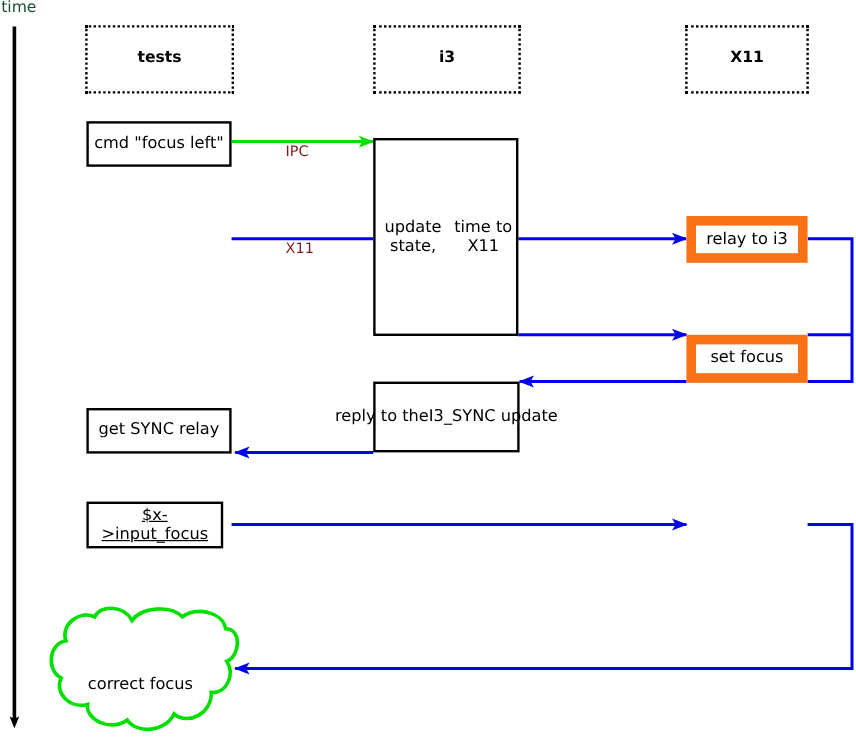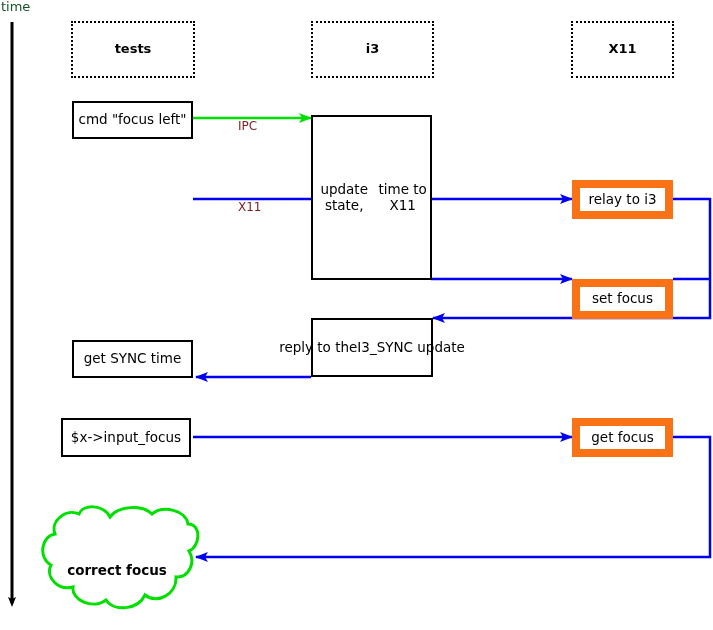--- a/index.html
+++ b/index.html
@@ -64,21 +64,20 @@
     font-size: 13px;
     color: #14532d;
     white-space: nowrap;
   }
   .cloud-label {
     position: absolute;
     font-size: 13.5px;
     color: #000000;
     white-space: nowrap;
     text-align: center;
-    font-weight: bold;
   }
 </style>
 </head>
 <body>
 
 <div id="canvas">
 
   <svg class="layer" viewBox="0 0 713 630" xmlns="http://www.w3.org/2000/svg">
     <defs>
       <marker id="arrow-black" markerWidth="10" markerHeight="10" refX="6" refY="4" orient="auto" markerUnits="userSpaceOnUse">
@@ -155,30 +154,27 @@
   <div class="node node-blue" style="left:572px; top:259px; width:101px; height:40px;margin-top:20px;">
     <span>set focus</span>
   </div>
 
   <div class="node node-black node-overflow" style="left:311px; top:318px; width:122px; height:59px; flex-direction:row;">
     <span>reply to the</span>
     <span>I3_SYNC update</span>
   </div>
 
   <div class="node node-black" style="left:72px; top:340px; width:121px; height:38px;">
-    <span>get SYNC time</span>
+    <span>get SYNC relay</span>
   </div>
 
-  <div class="node node-black" style="left:61px; top:418px; width:130px; height:39px;">
+  <div class="node node-black" style="left:72px; top:418px; width:114px; height:39px;text-decoration:underline;">
     <span>$x-&gt;input_focus</span>
   </div>
 
-  <div class="node node-blue" style="left:572px; top:418px; width:101px; height:39px;">
-    <span>get focus</span>
-  </div>
 
   <div class="cloud-label" style="left:47px; top:562px; width:140px;">
     <span>correct focus</span>
   </div>
 
   <div class="edge-label" style="left:238px; top:119px;">
     <span>IPC</span>
   </div>
 
   <div class="edge-label" style="left:238px; top:200px;">

